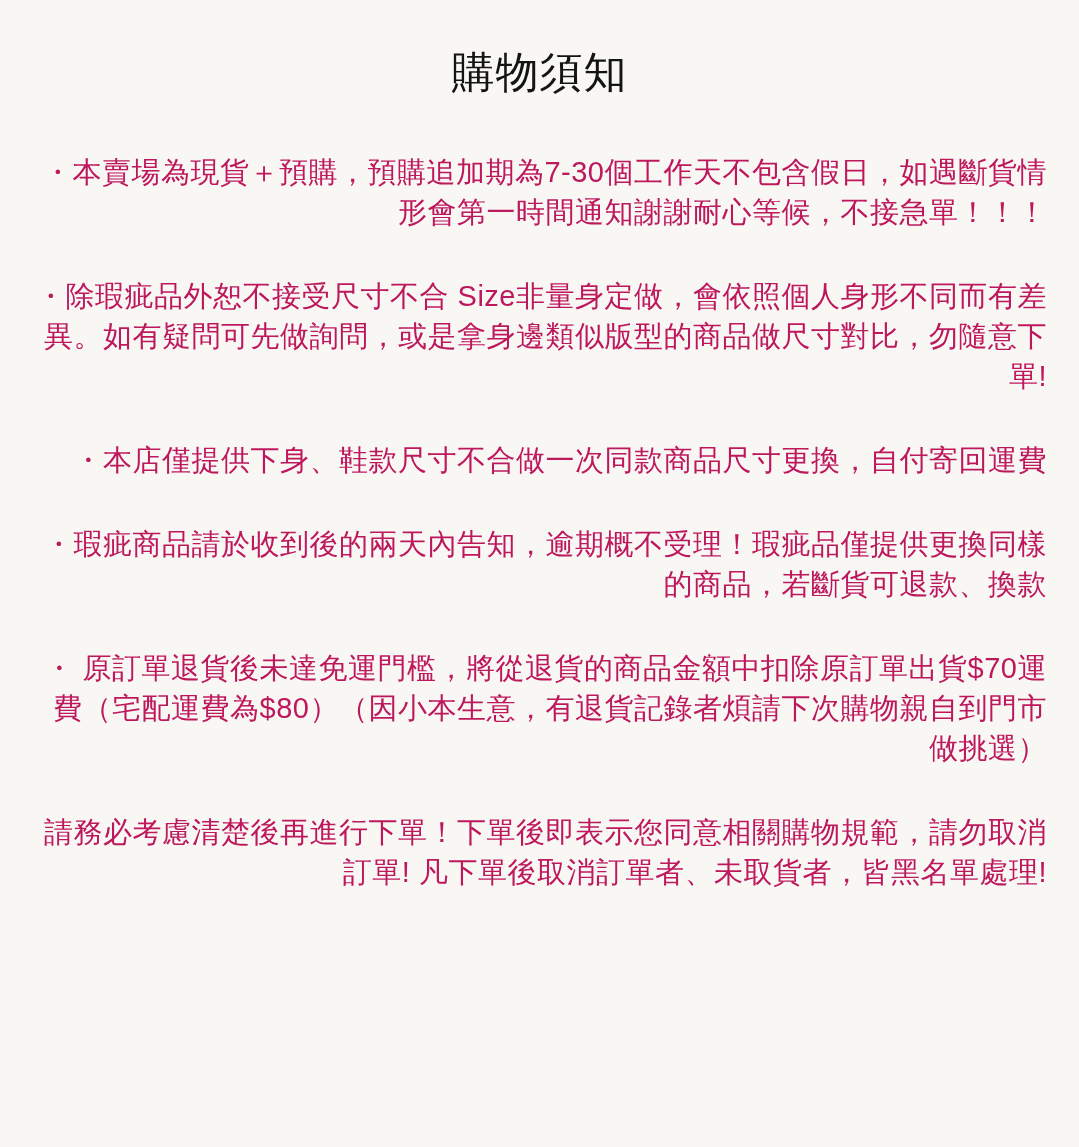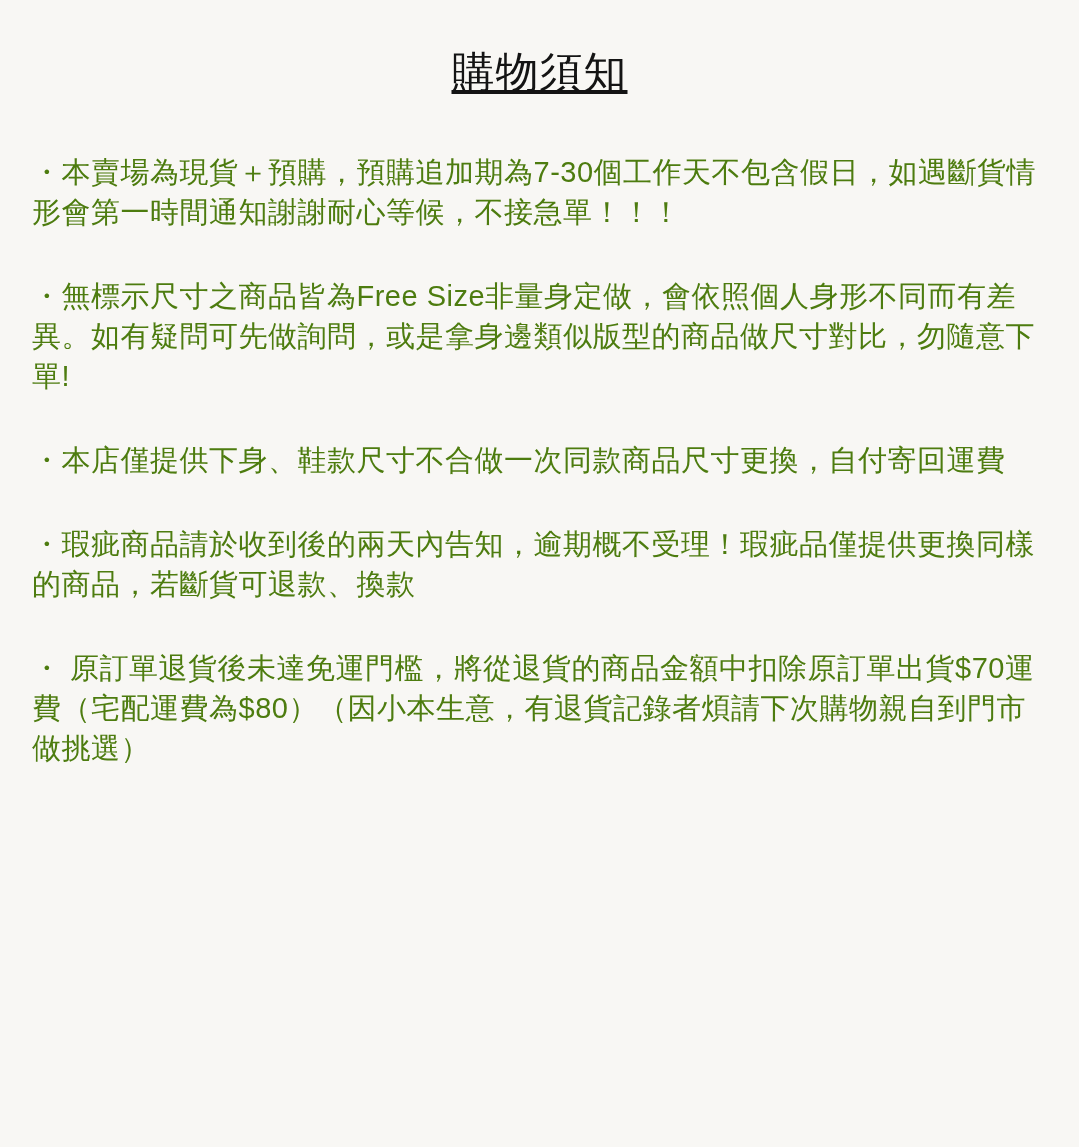--- a/index.html
+++ b/index.html
@@ -20,50 +20,50 @@
     padding: 30px 32px 40px 32px;
     overflow: hidden;
   }
   .notice-title {
     font-size: 43px;
     font-weight: 400;
     text-align: center;
     margin: 14px 0 0 0;
     letter-spacing: 1px;
     color: #141414;
-    text-decoration: underline;
   }
   .notice-body {
     margin-top: 50px;
   }
   .notice-body p {
     font-size: 29px;
     line-height: 40px;
     letter-spacing: 0.5px;
     margin: 0 0 44px 0;
-    text-align: left;
+    text-align: right;
     word-break: break-word;
-    color: #4d7c0f;
+    color: #be185d;
   }
   .notice-body p:last-child {
     margin-bottom: 0;
   }
 </style>
 </head>
 <body>
 
 <div class="page">
   <h1 class="notice-title">購物須知</h1>
 
   <div class="notice-body">
     <p>・本賣場為現貨＋預購，預購追加期為7-30個工作天不包含假日，如遇斷貨情形會第一時間通知謝謝耐心等候，不接急單！！！</p>
 
 
-    <p>・無標示尺寸之商品皆為Free Size非量身定做，會依照個人身形不同而有差異。如有疑問可先做詢問，或是拿身邊類似版型的商品做尺寸對比，勿隨意下單!</p>
+    <p>・除瑕疵品外恕不接受尺寸不合 Size非量身定做，會依照個人身形不同而有差異。如有疑問可先做詢問，或是拿身邊類似版型的商品做尺寸對比，勿隨意下單!</p>
 
     <p>・本店僅提供下身、鞋款尺寸不合做一次同款商品尺寸更換，自付寄回運費</p>
 
     <p>・瑕疵商品請於收到後的兩天內告知，逾期概不受理！瑕疵品僅提供更換同樣的商品，若斷貨可退款、換款</p>
 
     <p>・ 原訂單退貨後未達免運門檻，將從退貨的商品金額中扣除原訂單出貨$70運費（宅配運費為$80）（因小本生意，有退貨記錄者煩請下次購物親自到門市做挑選）</p>
 
+    <p>請務必考慮清楚後再進行下單！下單後即表示您同意相關購物規範，請勿取消訂單! 凡下單後取消訂單者、未取貨者，皆黑名單處理!</p>
   </div>
 </div>
 
 </body></html>

